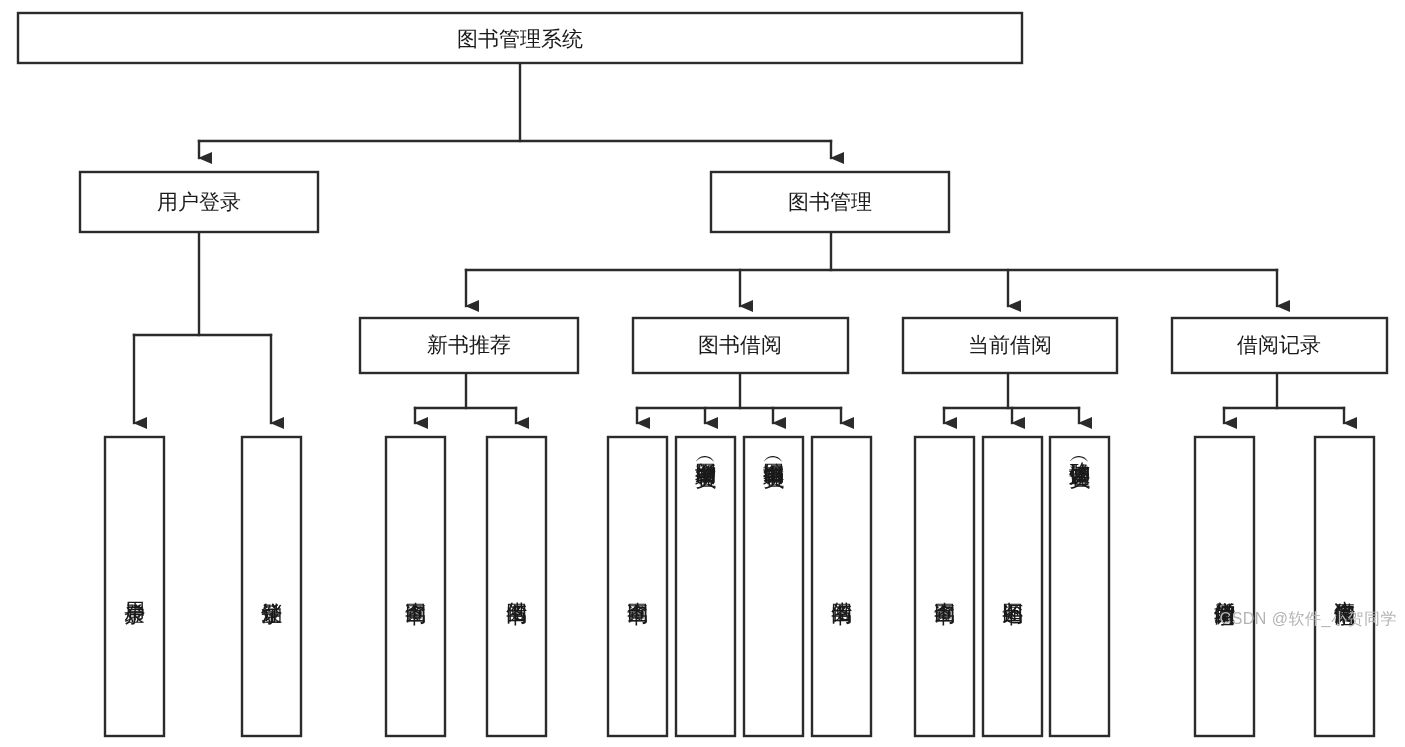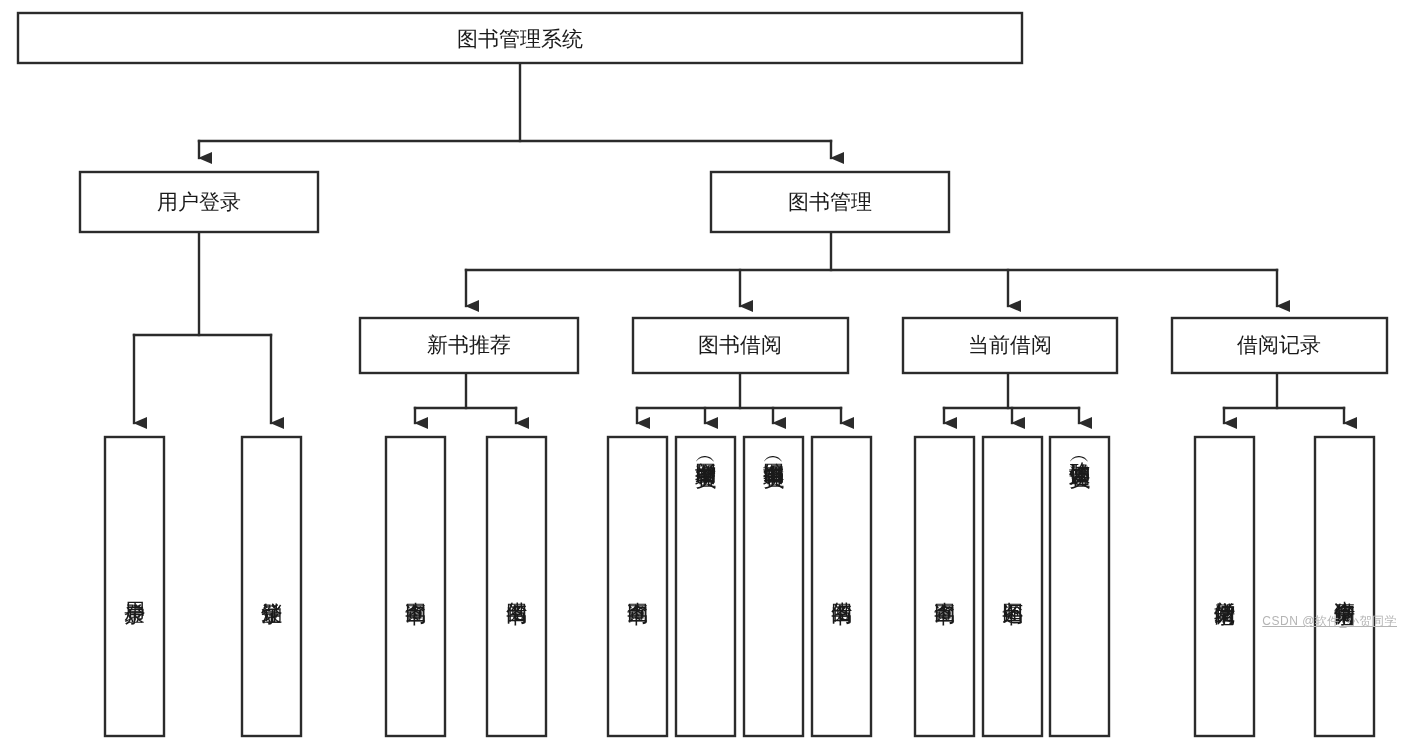--- a/index.html
+++ b/index.html
@@ -62,25 +62,24 @@
     display: flex;
     align-items: center;
     justify-content: center;
     pointer-events: none;
   }
   .watermark {
     position: absolute;
     right: 8px;
     bottom: 6px;
     font-family: "Liberation Sans", "DejaVu Sans", sans-serif;
-    font-size: 12px;
+    font-size: 16px;
     color: #b4b4b4;
     white-space: nowrap;
     letter-spacing: 0.5px;
-    text-decoration: underline;
   }
 </style>
 </head>
 <body>
 
 <div id="diagram-root">
 
   <svg id="tree-svg" viewBox="0 0 1405 747">
     <defs>
       <marker id="arrow" viewBox="0 0 12 14" refX="6" refY="13" markerWidth="12" markerHeight="14" orient="auto-start-reverse" markerUnits="userSpaceOnUse">

